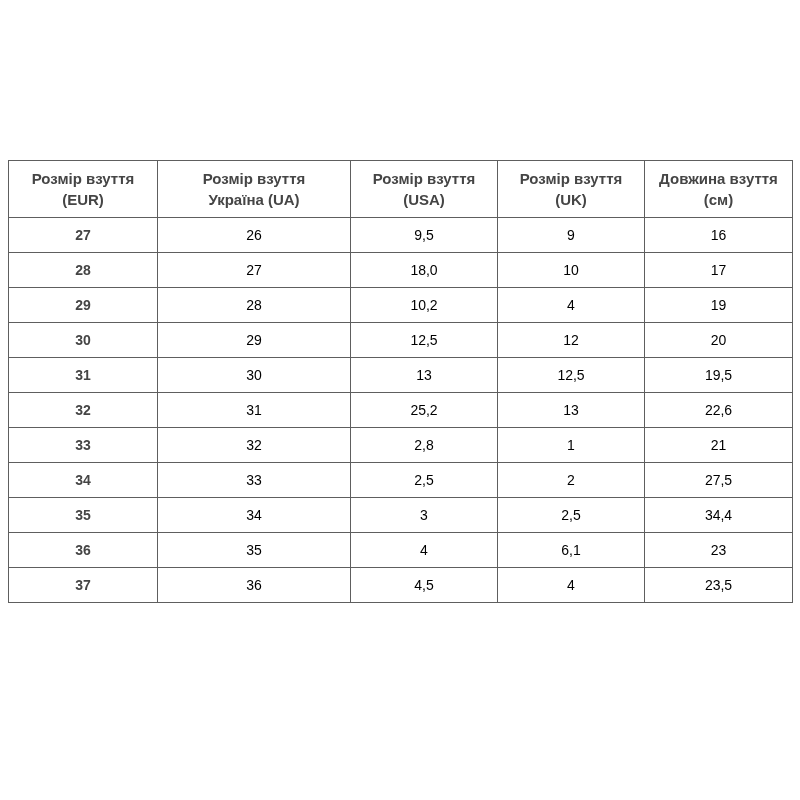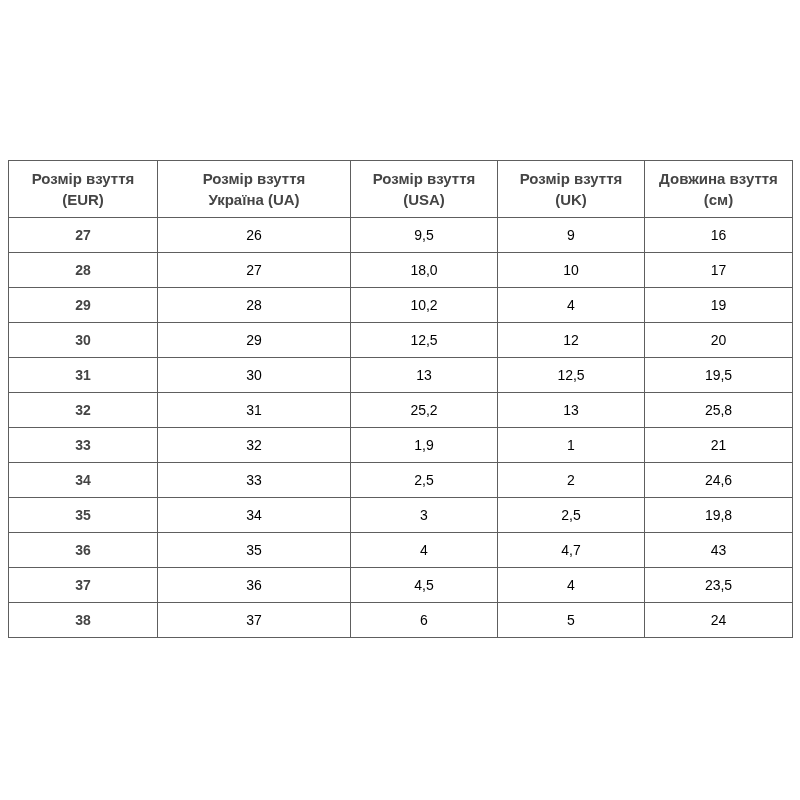--- a/index.html
+++ b/index.html
@@ -113,59 +113,52 @@
           <td>30</td>
           <td>13</td>
           <td>12,5</td>
           <td>19,5</td>
         </tr>
         <tr>
           <td class="col-eur">32</td>
           <td>31</td>
           <td>25,2</td>
           <td>13</td>
-          <td>25,8</td>
+          <td>22,6</td>
         </tr>
         <tr>
           <td class="col-eur">33</td>
           <td>32</td>
-          <td>1,9</td>
+          <td>2,8</td>
           <td>1</td>
           <td>21</td>
         </tr>
         <tr>
           <td class="col-eur">34</td>
           <td>33</td>
           <td>2,5</td>
           <td>2</td>
-          <td>24,6</td>
+          <td>27,5</td>
         </tr>
         <tr>
           <td class="col-eur">35</td>
           <td>34</td>
           <td>3</td>
           <td>2,5</td>
-          <td>19,8</td>
+          <td>34,4</td>
         </tr>
         <tr>
           <td class="col-eur">36</td>
           <td>35</td>
           <td>4</td>
-          <td>4,7</td>
-          <td>43</td>
+          <td>6,1</td>
+          <td>23</td>
         </tr>
         <tr>
           <td class="col-eur">37</td>
           <td>36</td>
           <td>4,5</td>
           <td>4</td>
           <td>23,5</td>
         </tr>
-        <tr>
-          <td class="col-eur">38</td>
-          <td>37</td>
-          <td>6</td>
-          <td>5</td>
-          <td>24</td>
-        </tr>
       </tbody>
   </table>
 </div>
 
 </body></html>

